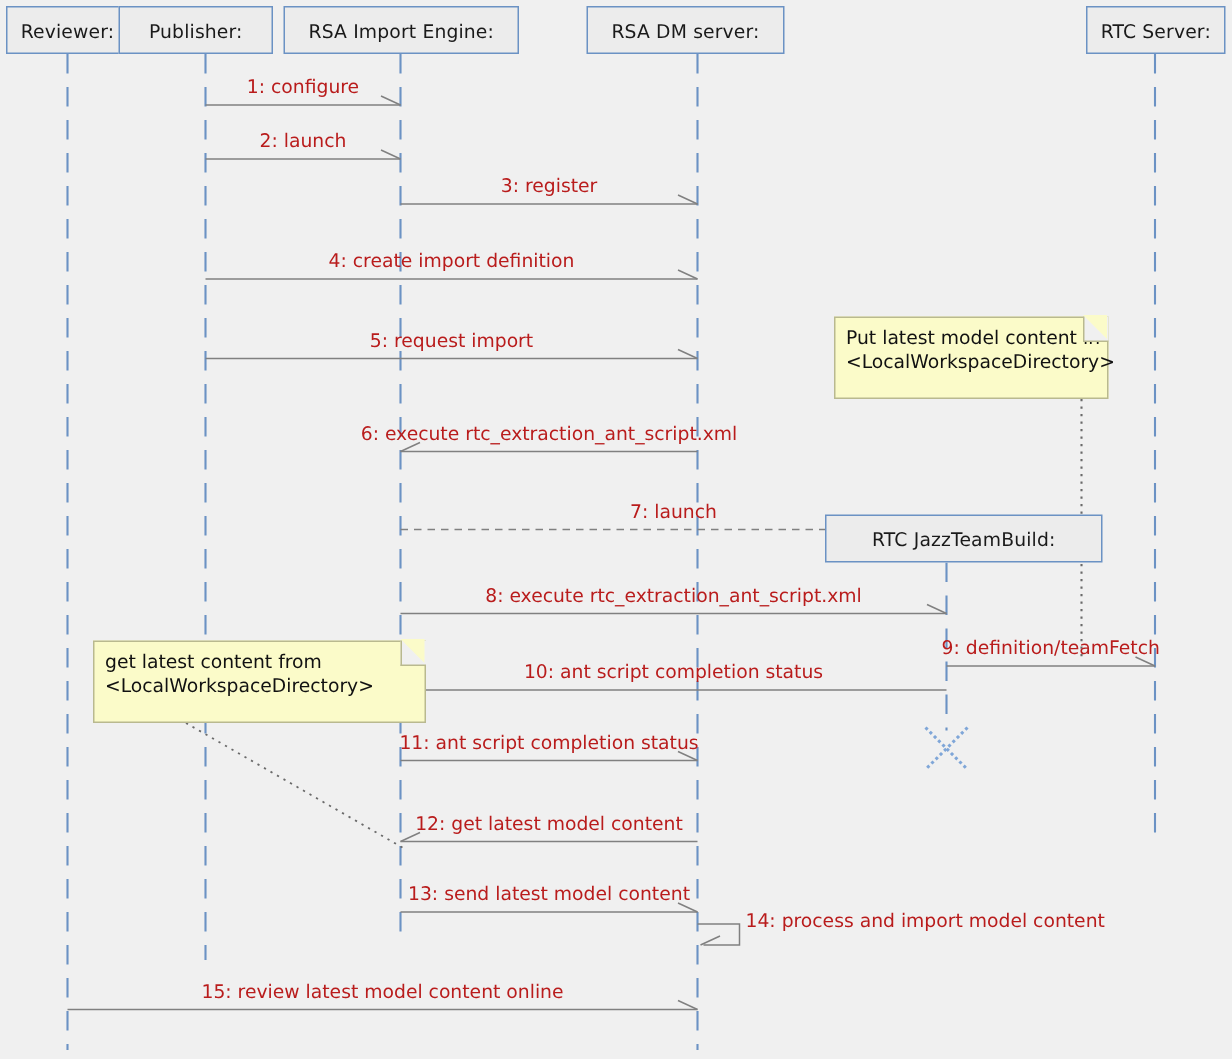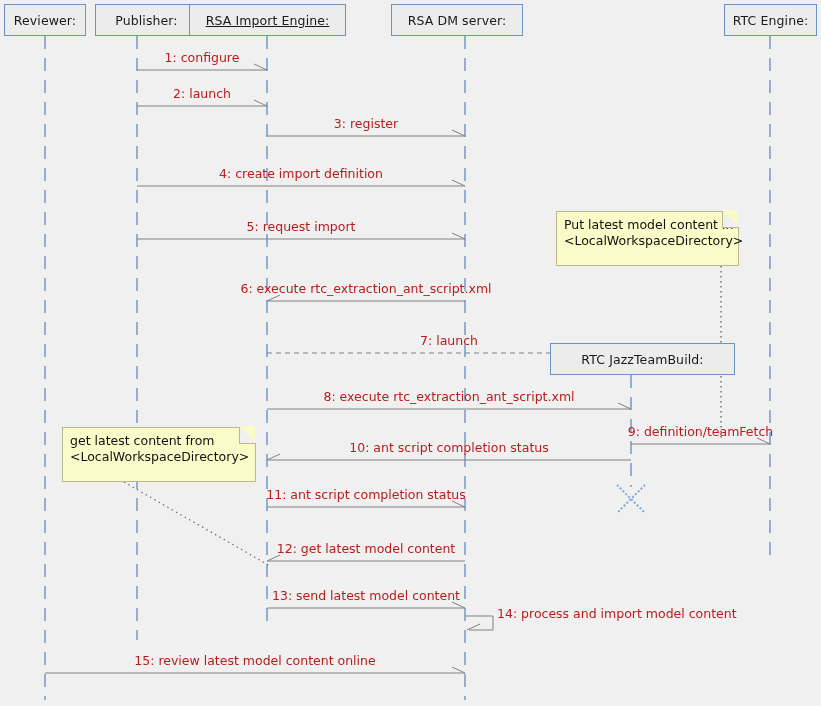--- a/index.html
+++ b/index.html
@@ -170,34 +170,34 @@
       <g>
         <line x1="617" y1="485" x2="645" y2="513" stroke="#7fa6d8" stroke-width="2" stroke-dasharray="2 2"></line>
         <line x1="645" y1="485" x2="617" y2="513" stroke="#7fa6d8" stroke-width="2" stroke-dasharray="2 2"></line>
       </g>
     </svg>
 
   <div id="heads">
       <div class="head" style="left: 4px; top: 4px; width: 82px;">
         <span>Reviewer:</span>
       </div>
-      <div class="head" style="left: 95px; top: 4px; width: 103px;">
+      <div class="head" style="left: 79px; top: 4px; width: 103px;">
         <span>Publisher:</span>
       </div>
-      <div class="head" style="left: 189px; top: 4px; width: 157px; text-decoration: underline;">
+      <div class="head" style="left: 189px; top: 4px; width: 157px;">
         <span>RSA Import Engine:</span>
       </div>
       <div class="head" style="left: 391px; top: 4px; width: 132px;">
         <span>RSA DM server:</span>
       </div>
       <div class="head" style="left: 550px; top: 343px; width: 185px;">
         <span>RTC JazzTeamBuild:</span>
       </div>
       <div class="head" style="left: 724px; top: 4px; width: 93px;">
-        <span>RTC Engine:</span>
+        <span>RTC Server:</span>
       </div>
     </div>
 
   <div id="labels">
       <div class="msglabel" style="left: 202px; top: 50px;">1: configure</div>
       <div class="msglabel" style="left: 202px; top: 86px;">2: launch</div>
       <div class="msglabel" style="left: 366px; top: 116px;">3: register</div>
       <div class="msglabel" style="left: 301px; top: 166px;">4: create import definition</div>
       <div class="msglabel" style="left: 301px; top: 219px;">5: request import</div>
       <div class="msglabel" style="left: 366px; top: 281px;">6: execute rtc_extraction_ant_script.xml</div>
@@ -211,20 +211,20 @@
       <div class="msglabel left" style="left: 497px; top: 606px;">14: process and import model content</div>
       <div class="msglabel" style="left: 255px; top: 653px;">15: review latest model content online</div>
     </div>
 
   <div id="notes">
       <div class="note" style="left: 556px; top: 211px; width: 183px; height: 55px;">
         <div>Put latest model content in</div>
         <div>&lt;LocalWorkspaceDirectory&gt;</div>
         <div class="fold"></div>
       </div>
-      <div class="note" style="left: 62px; top: 427px; width: 194px; height: 55px;">
+      <div class="note" style="left: 62px; top: 427px; width: 222px; height: 55px;">
         <div>get latest content from</div>
         <div>&lt;LocalWorkspaceDirectory&gt;</div>
         <div class="fold"></div>
       </div>
     </div>
 
 </div>
 
 </body></html>

